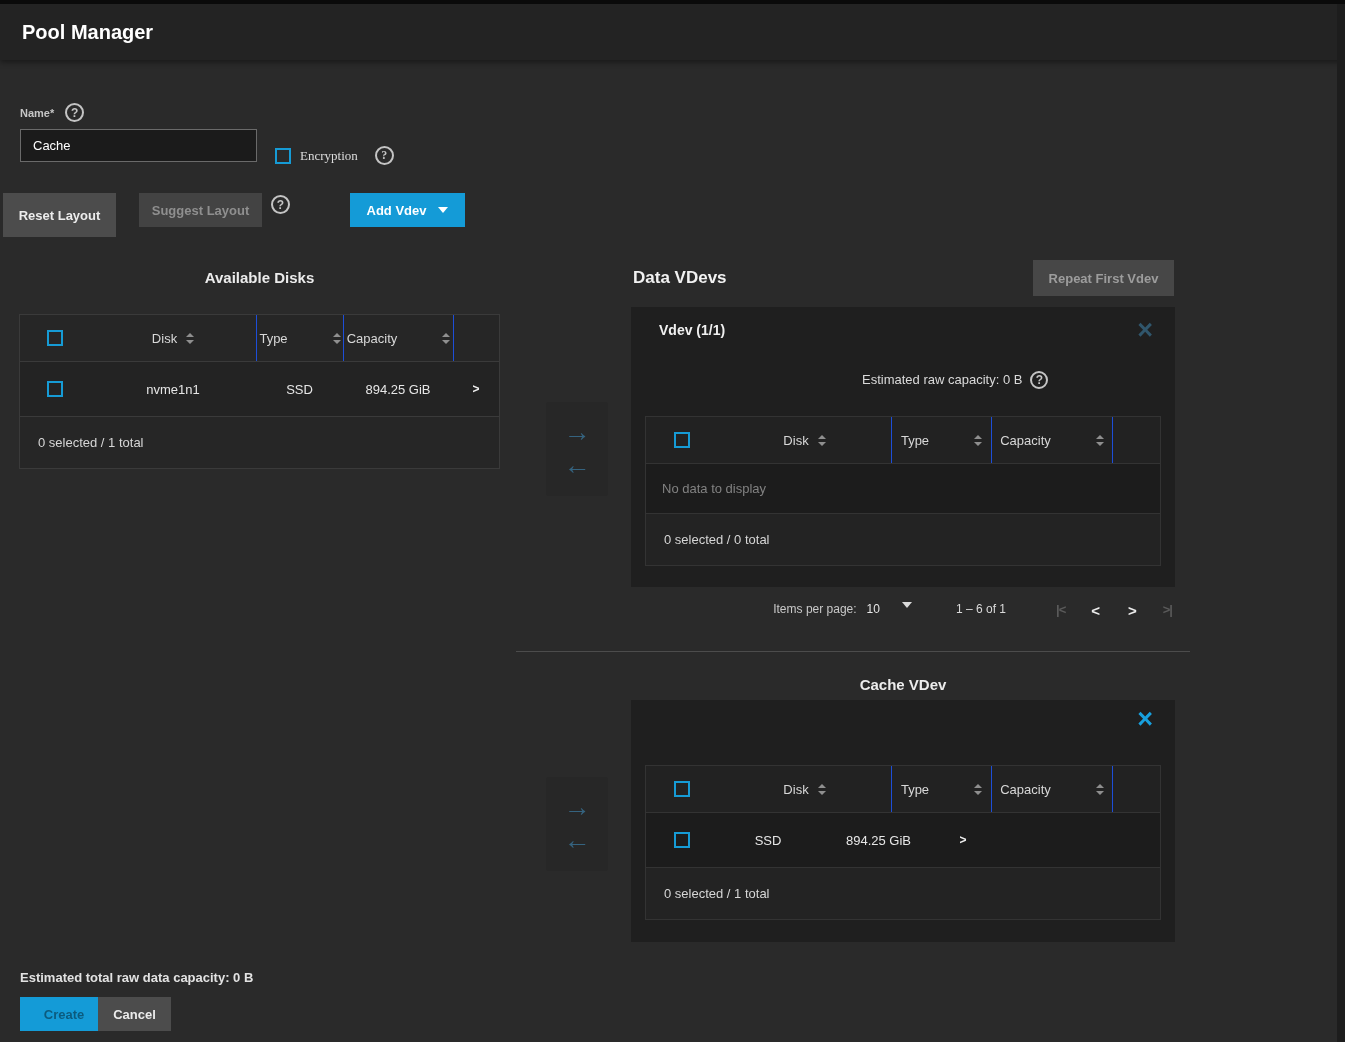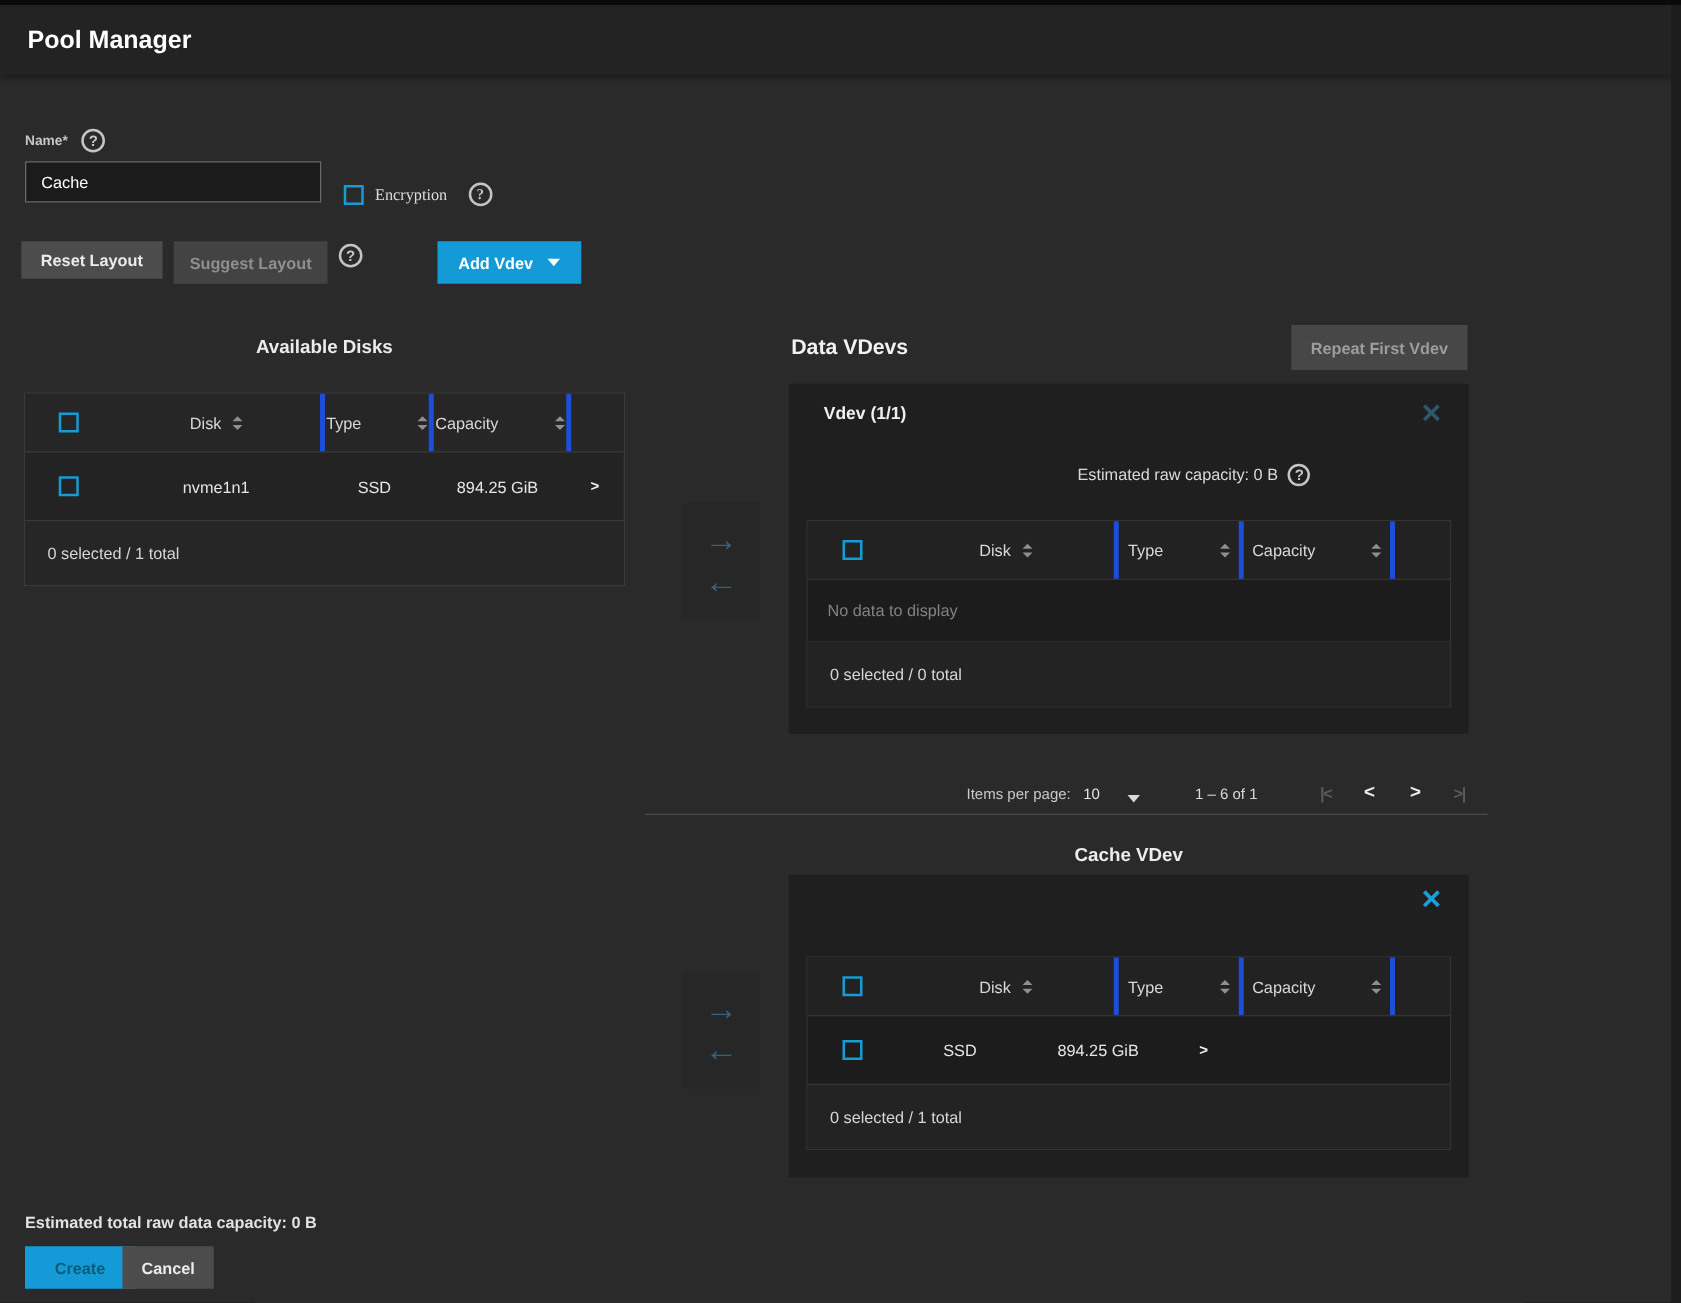--- a/index.html
+++ b/index.html
@@ -52,34 +52,34 @@
   #name-label { font-size:11px; font-weight:bold; color:#c6c6c6; }
   #name-input {
     position:absolute; left:20px; top:129px; width:237px; height:33px;
     background:#1b1b1b; border:1px solid #6a6a6a; color:#fff;
     font-family:inherit; font-size:13px; padding:0 12px;
   }
   #encryption-row { position:absolute; left:275px; top:146px; display:flex; align-items:center; gap:9px;font-family:Liberation Serif, serif; }
   #encryption-label { font-size:13px; color:#dcdcdc; }
   #encryption-row .help { margin-left:8px; }
 
-  #reset-btn   { position:absolute; left:17px;  top:193px; width:113px; height:30px; }
+  #reset-btn   { position:absolute; left:3px;  top:193px; width:113px; height:44px; }
   #suggest-btn { position:absolute; left:139px; top:193px; width:123px; height:34px; }
   #layout-help { position:absolute; left:271px; top:195px; }
   #add-vdev-btn{ position:absolute; left:350px; top:193px; width:115px; height:34px; gap:12px; }
 
   
   .dtable { position:absolute; background:#232323; border:1px solid #3a3a3a; }
   .dtable .thead { display:flex; align-items:stretch; height:47px; border-bottom:1px solid #3a3a3a; background:#262626; }
   .dtable .trow  { display:flex; align-items:stretch; height:55px; border-bottom:1px solid #3a3a3a; cursor:pointer; }
   .dtable .tfoot { display:flex; align-items:center; height:51px; padding-left:18px; font-size:13px; color:#d6d6d6; background:#262626; }
   .col { display:flex; align-items:center; justify-content:center; }
   .hlabel { font-size:13px; color:#d8d8d8; }
   .cval { font-size:13px; color:#e6e6e6; }
-  .thead .sepl { border-left:4px solid #1d4ed8;gap:36px; }
+  .thead .sepl { border-left:1px solid #1d4ed8;gap:36px; }
   
   .c0 { width:70px; } .c1 { flex:1; } .c2 { width:87px; } .c3 { width:110px; } .c4 { width:46px; }
   
   .i0 { width:72px; } .i1 { flex:1; } .i2 { width:100px; } .i3 { width:121px; } .i4 { width:48px; }
   .dtable.inner { background:#1c1c1c; border-color:#333; }
   .dtable.inner .thead { background:#222; border-bottom-color:#333; }
   .dtable.inner .trow  { border-bottom-color:#333; }
   .dtable.inner .tfoot { background:#232323; }
   .empty-row { height:50px; display:flex; align-items:center; padding-left:16px; color:#828282; font-size:13px; border-bottom:1px solid #333; }
 
@@ -98,21 +98,21 @@
     padding:0 12px; font-size:13px; color:#e8e8e8; cursor:pointer; background:transparent;
   }
   #vdev-select .caret { color:#cfcfcf; }
   #vdev-est { position:absolute; left:231px; top:56px; height:33px; display:flex; align-items:center; gap:8px; font-size:13px; color:#dadada; }
   #vdev-est .help { width:18px; height:18px; }
   #vdev-table { left:14px; top:109px; width:516px; }
 
   
   #pagination {
     position:absolute; left:515px; top:602px; width:675px; height:40px;
-    display:flex; align-items:flex-end; justify-content:flex-end; padding-right:18px;
+    display:flex; align-items:flex-start; justify-content:flex-end; padding-right:18px;
     font-size:12px; color:#c9c9c9;
   }
   .pg-value { margin-left:10px; color:#e6e6e6; cursor:pointer; }
   .pg-caret { margin-left:22px; border-top-color:#dadada; cursor:pointer; }
   .pg-range { margin-left:44px; color:#dadada; }
   .pg-btn { background:none; border:none; font-family:inherit; font-weight:bold; cursor:pointer; }
   .pg-first { margin-left:50px; color:#5a5a5a; font-size:13px; letter-spacing:-1px; }
   .pg-prev  { margin-left:26px; color:#ededed; font-size:15px; }
   .pg-next  { margin-left:28px; color:#ededed; font-size:15px; }
   .pg-last  { margin-left:26px; color:#5a5a5a; font-size:13px; letter-spacing:-1px; }

